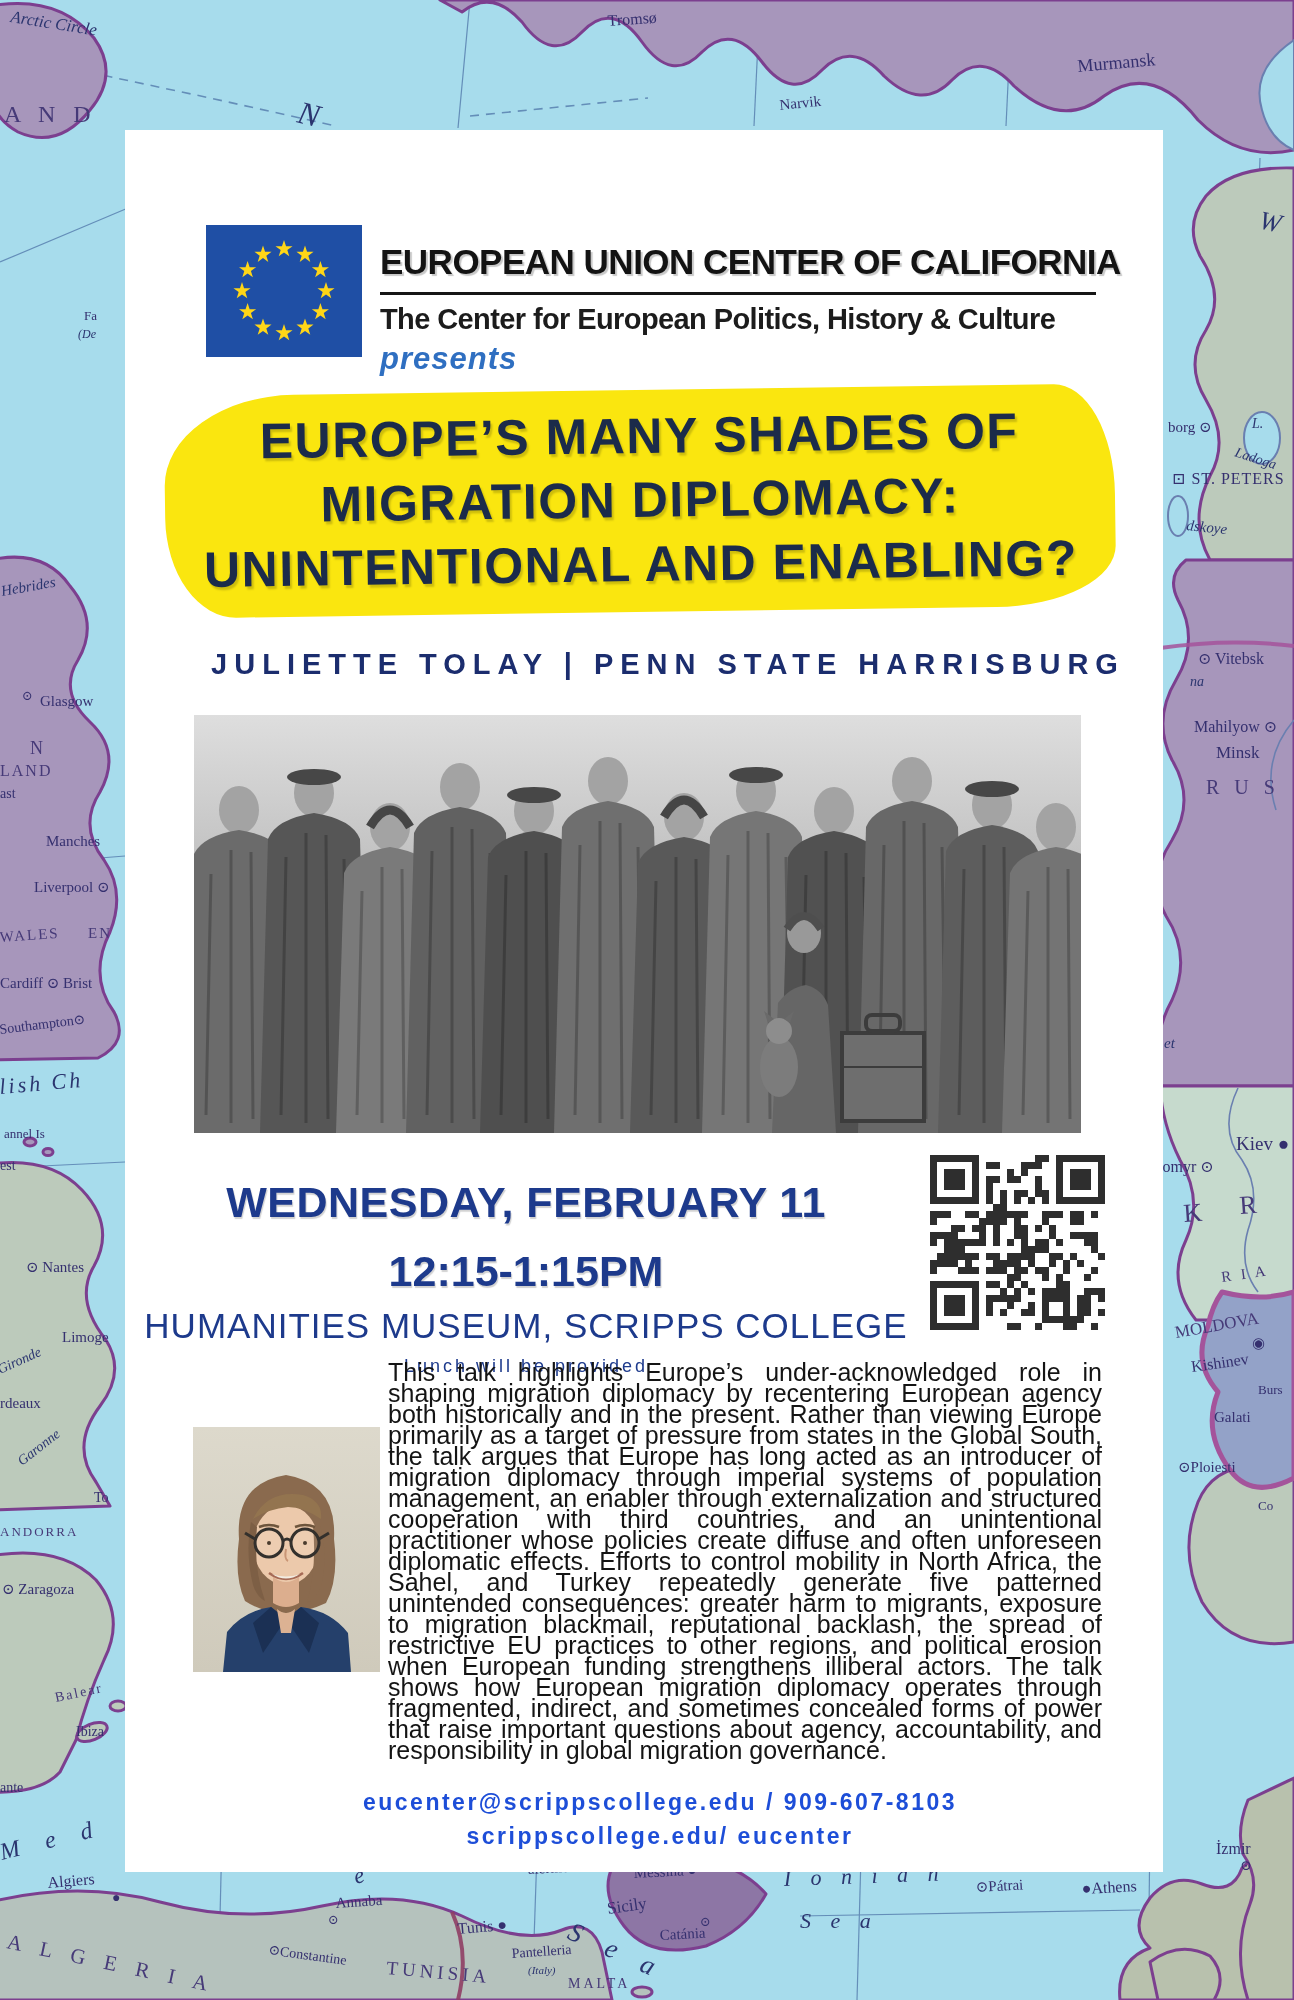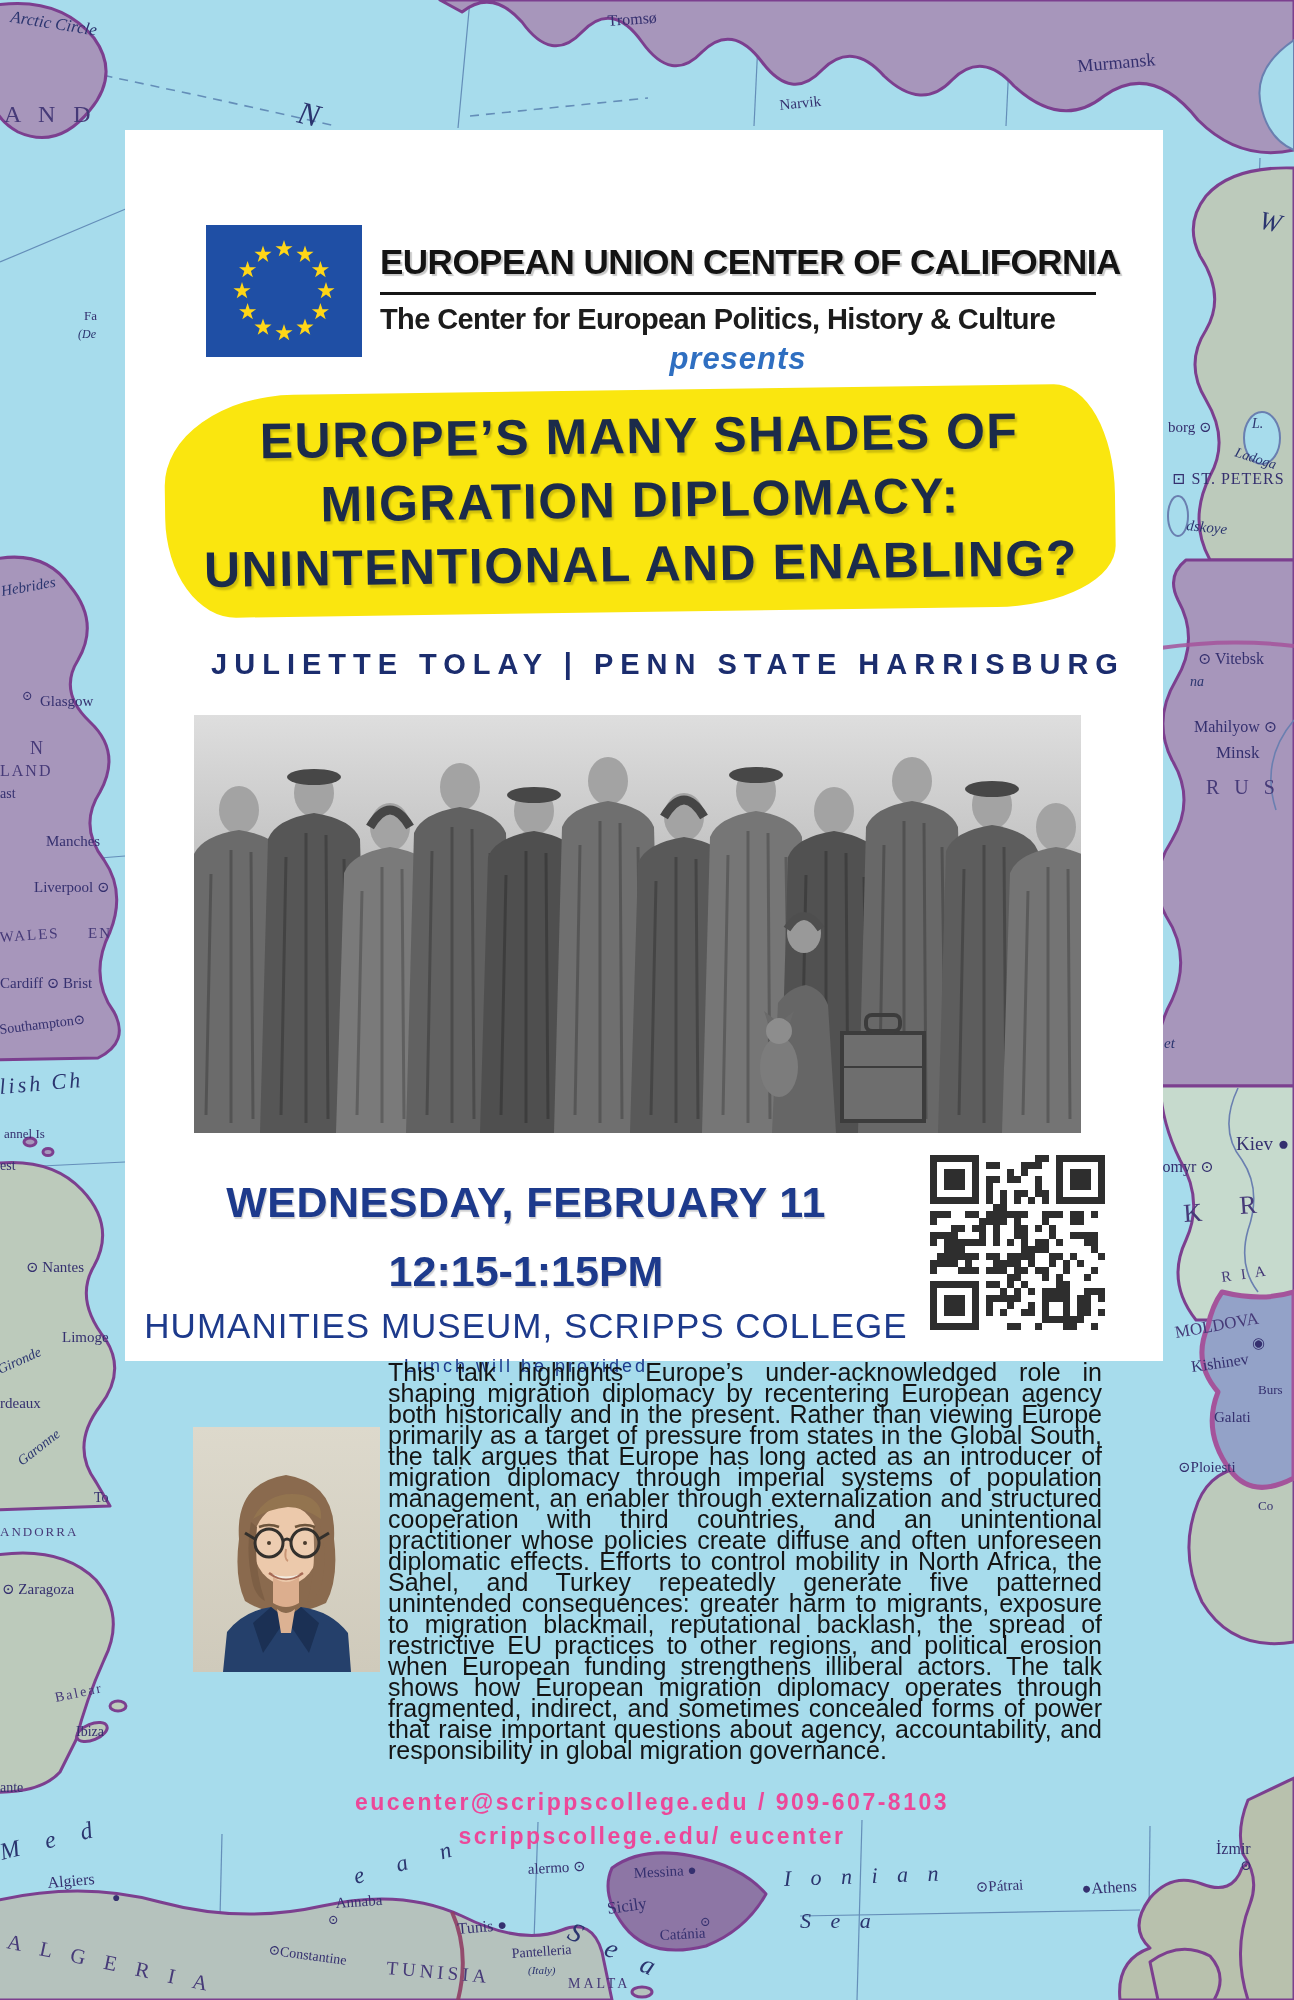--- a/index.html
+++ b/index.html
@@ -3,30 +3,30 @@
 <meta charset="utf-8">
 <style>
   html,body{margin:0;padding:0;}
   body{width:1294px;height:2000px;position:relative;overflow:hidden;background:#a7dcec;
        font-family:"Liberation Sans",sans-serif;}
   svg.map{position:absolute;left:0;top:0;width:1294px;height:2000px;display:block;}
   .ml{font-family:"Liberation Serif","DejaVu Serif",serif;fill:#35306f;font-size:16px;}
   .feat{font-style:italic;fill:#2b356f;}
   .country{fill:#463a78;}
 
-  .card{position:absolute;left:125px;top:130px;width:1038px;height:1231px;background:#ffffff;}
+  .card{position:absolute;left:125px;top:130px;width:1038px;height:1742px;background:#ffffff;}
 
   
   .eu-flag{position:absolute;left:81px;top:95px;width:156px;height:132px;}
   .org-text{position:absolute;left:255px;top:112px;width:716px;}
   .org-title{font-size:35px;font-weight:700;letter-spacing:-0.5px;color:#131313;margin:0;
              text-shadow:2px 2px 1px rgba(0,0,0,0.22);white-space:nowrap;}
   .org-rule{height:3px;background:#161616;margin:10px 0 8px 0;}
   .org-sub{font-size:29px;letter-spacing:-0.6px;color:#1c1c1c;white-space:nowrap;font-weight:bold;}
-  .presents{font-size:31px;font-style:italic;color:#2f6fc1;text-align:center;margin-top:5px;
+  .presents{font-size:31px;font-style:italic;color:#2f6fc1;text-align:left;margin-top:5px;
             letter-spacing:1px;font-weight:700;}
 
   
   .title-blob{position:absolute;left:40px;top:260px;width:950px;height:222px;background:#fae60f;
               border-radius:130px 60px 120px 70px / 90px 110px 60px 100px;
               transform:rotate(-0.8deg);text-align:center;padding-top:14px;box-sizing:border-box;}
   .title-line{font-size:50px;line-height:64px;font-weight:700;color:#1b2b4a;letter-spacing:1.5px;
               text-shadow:2px 3px 2px rgba(0,0,0,0.18);}
 
   .speaker{position:absolute;left:0;top:518px;width:100%;text-align:center;font-size:29px;
@@ -43,21 +43,21 @@
   .d-loc{font-size:35px;font-weight:400;letter-spacing:1px;margin-top:10px;}
   .d-note{font-size:18px;font-weight:400;letter-spacing:3px;margin-top:10px;}
   .qr{position:absolute;left:805px;top:1025px;width:175px;height:175px;background:#fff;}
   .qr svg{display:block;}
 
   
   .portrait{position:absolute;left:68px;top:1297px;width:187px;height:245px;overflow:hidden;}
   .desc{position:absolute;left:263px;top:1232px;width:714px;margin:0;font-size:25px;line-height:21px;
         text-align:justify;color:#141414;}
 
-  .contact{position:absolute;left:8px;top:1655px;width:100%;text-align:center;color:#ec4899;}
+  .contact{position:absolute;left:16px;top:1655px;width:100%;text-align:center;color:#1d4ed8;}
   .contact div{font-size:23px;font-weight:700;letter-spacing:2.5px;line-height:34px;}
 </style>
 </head>
 <body>
 
 <svg class="map" viewBox="0 0 1294 2000">
   <rect width="1294" height="2000" fill="#a7dcec"></rect>
   <g stroke="#2e4f8f" stroke-width="1.2" opacity="0.55" fill="none">
     <path d="M470,0 L458,128"></path>
       <path d="M760,0 L754,126"></path>

